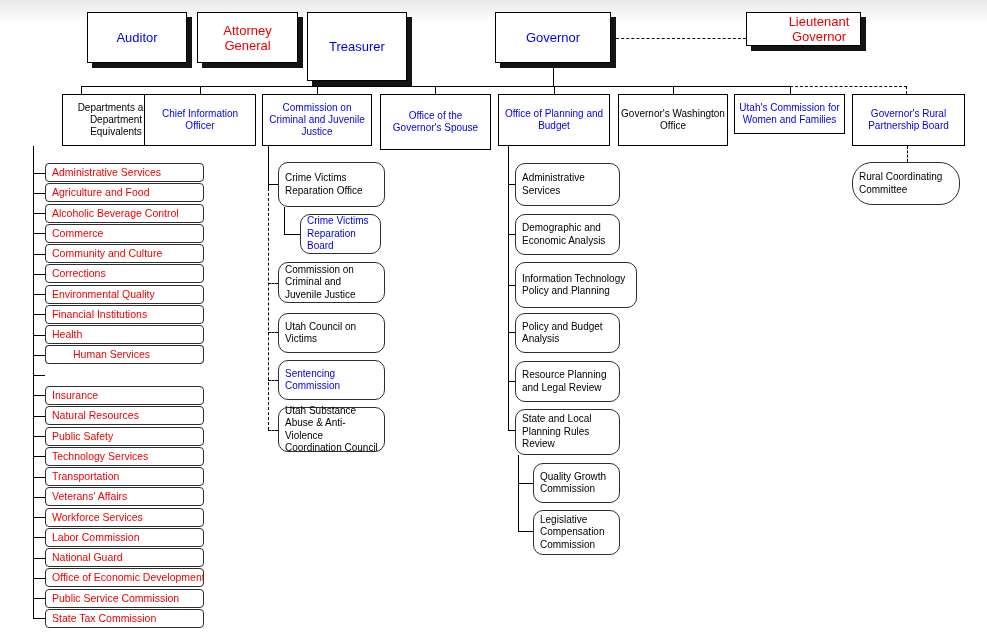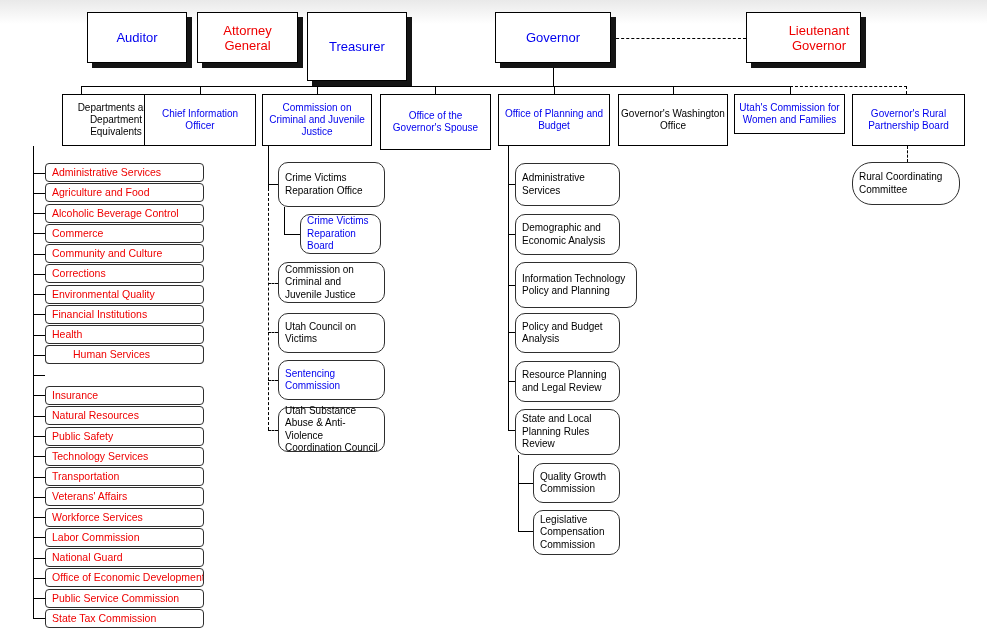--- a/index.html
+++ b/index.html
@@ -91,21 +91,21 @@
     </div>
   <div class="node top-node c-red" style="left:197px;top:12px;width:101px;height:51px;">
       <span>Attorney General</span>
     </div>
   <div class="node top-node c-blue" style="left:307px;top:12px;width:100px;height:69px;">
       <span>Treasurer</span>
     </div>
   <div class="node top-node c-blue" style="left:495px;top:12px;width:116px;height:51px;">
       <span>Governor</span>
     </div>
-  <div class="node top-node c-red" style="left:746px;top:12px;width:115px;height:51px;padding-left:33px;">
+  <div class="node top-node c-red" style="left:746px;top:12px;width:115px;height:34px;padding-left:33px;">
       <span>Lieutenant Governor</span>
     </div>
 
   <div class="node row2-node c-black" style="left:33px;top:94px;width:108px;height:52px;margin-left:29px;">
       <span>Departments and Department Equivalents</span>
     </div>
   <div class="node row2-node c-blue" style="left:144px;top:94px;width:112px;height:52px;">
       <span>Chief Information Officer</span>
     </div>
   <div class="node row2-node c-blue" style="left:262px;top:94px;width:110px;height:52px;">

